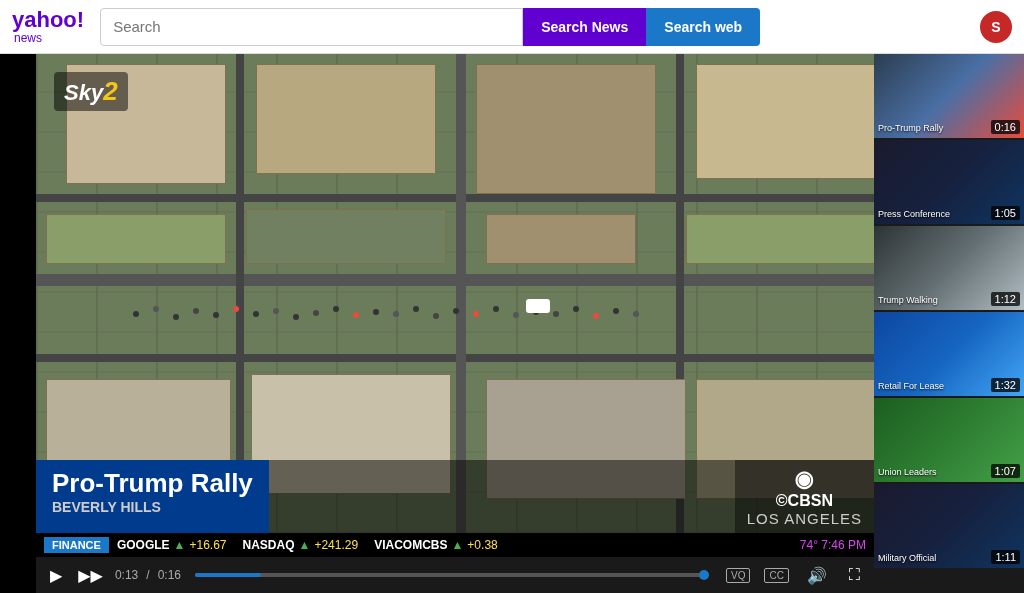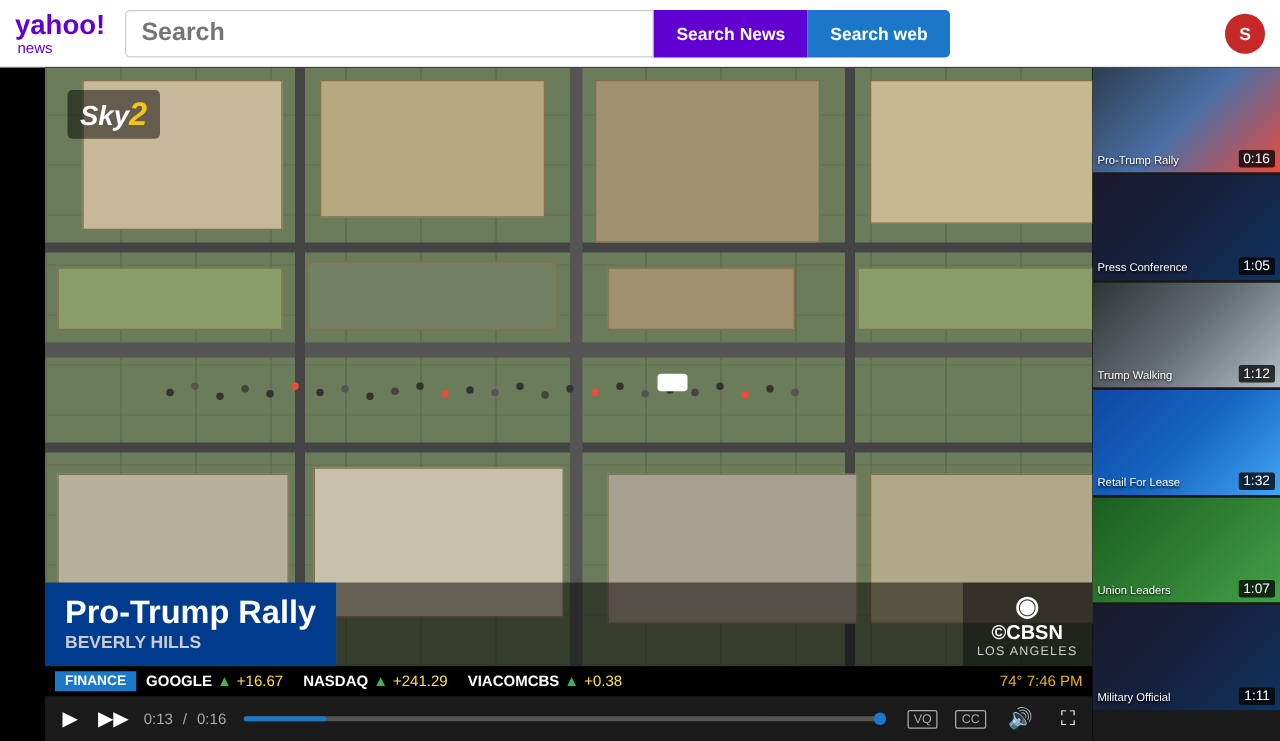--- a/index.html
+++ b/index.html
@@ -38,23 +38,22 @@
       display: flex;
       align-items: center;
       max-width: 660px;
     }
     #search-input {
       flex: 1;
       height: 38px;
       border: 1px solid #ccc;
       border-radius: 4px 0 0 4px;
       padding: 16px 12px;
-      font-size: 20px;
+      font-size: 15px;
       outline: none;
-      font-weight: bold;
     }
     #btn-search-news {
       height: 38px;
       background: #6001d2;
       color: #fff;
       border: none;
       padding: 0 18px;
       font-size: 14px;
       font-weight: bold;
       cursor: pointer;
@@ -199,21 +198,21 @@
       font-size: 22px;
       color: #fff;
       font-weight: bold;
     }
     .cbsn-text {
       font-size: 16px;
       font-weight: bold;
       color: #fff;
     }
     .cbsn-sub {
-      font-size: 10px;
+      font-size: 15px;
       color: #ccc;
       letter-spacing: 1px;
     }
 
     
     #ticker {
       background: #000;
       display: flex;
       align-items: center;
       height: 24px;
@@ -235,21 +234,21 @@
       display: flex;
       align-items: flex-start;
       margin-right: 16px;
       white-space: nowrap;
     }
     .ticker-name { color: #fff; font-weight: bold; margin-right: 4px; }
     .ticker-val { color: #fde047; margin-left: 2px; }
     .ticker-arrow { color: #4caf50; margin-right: 2px; }
     .ticker-weather {
       margin-left: auto;
-      color: #eab308;
+      color: #d946ef;
       white-space: nowrap;
     }
 
     
     #video-controls {
       background: #1a1a1a;
       height: 36px;
       display: flex;
       align-items: center;
       padding: 0 10px;

